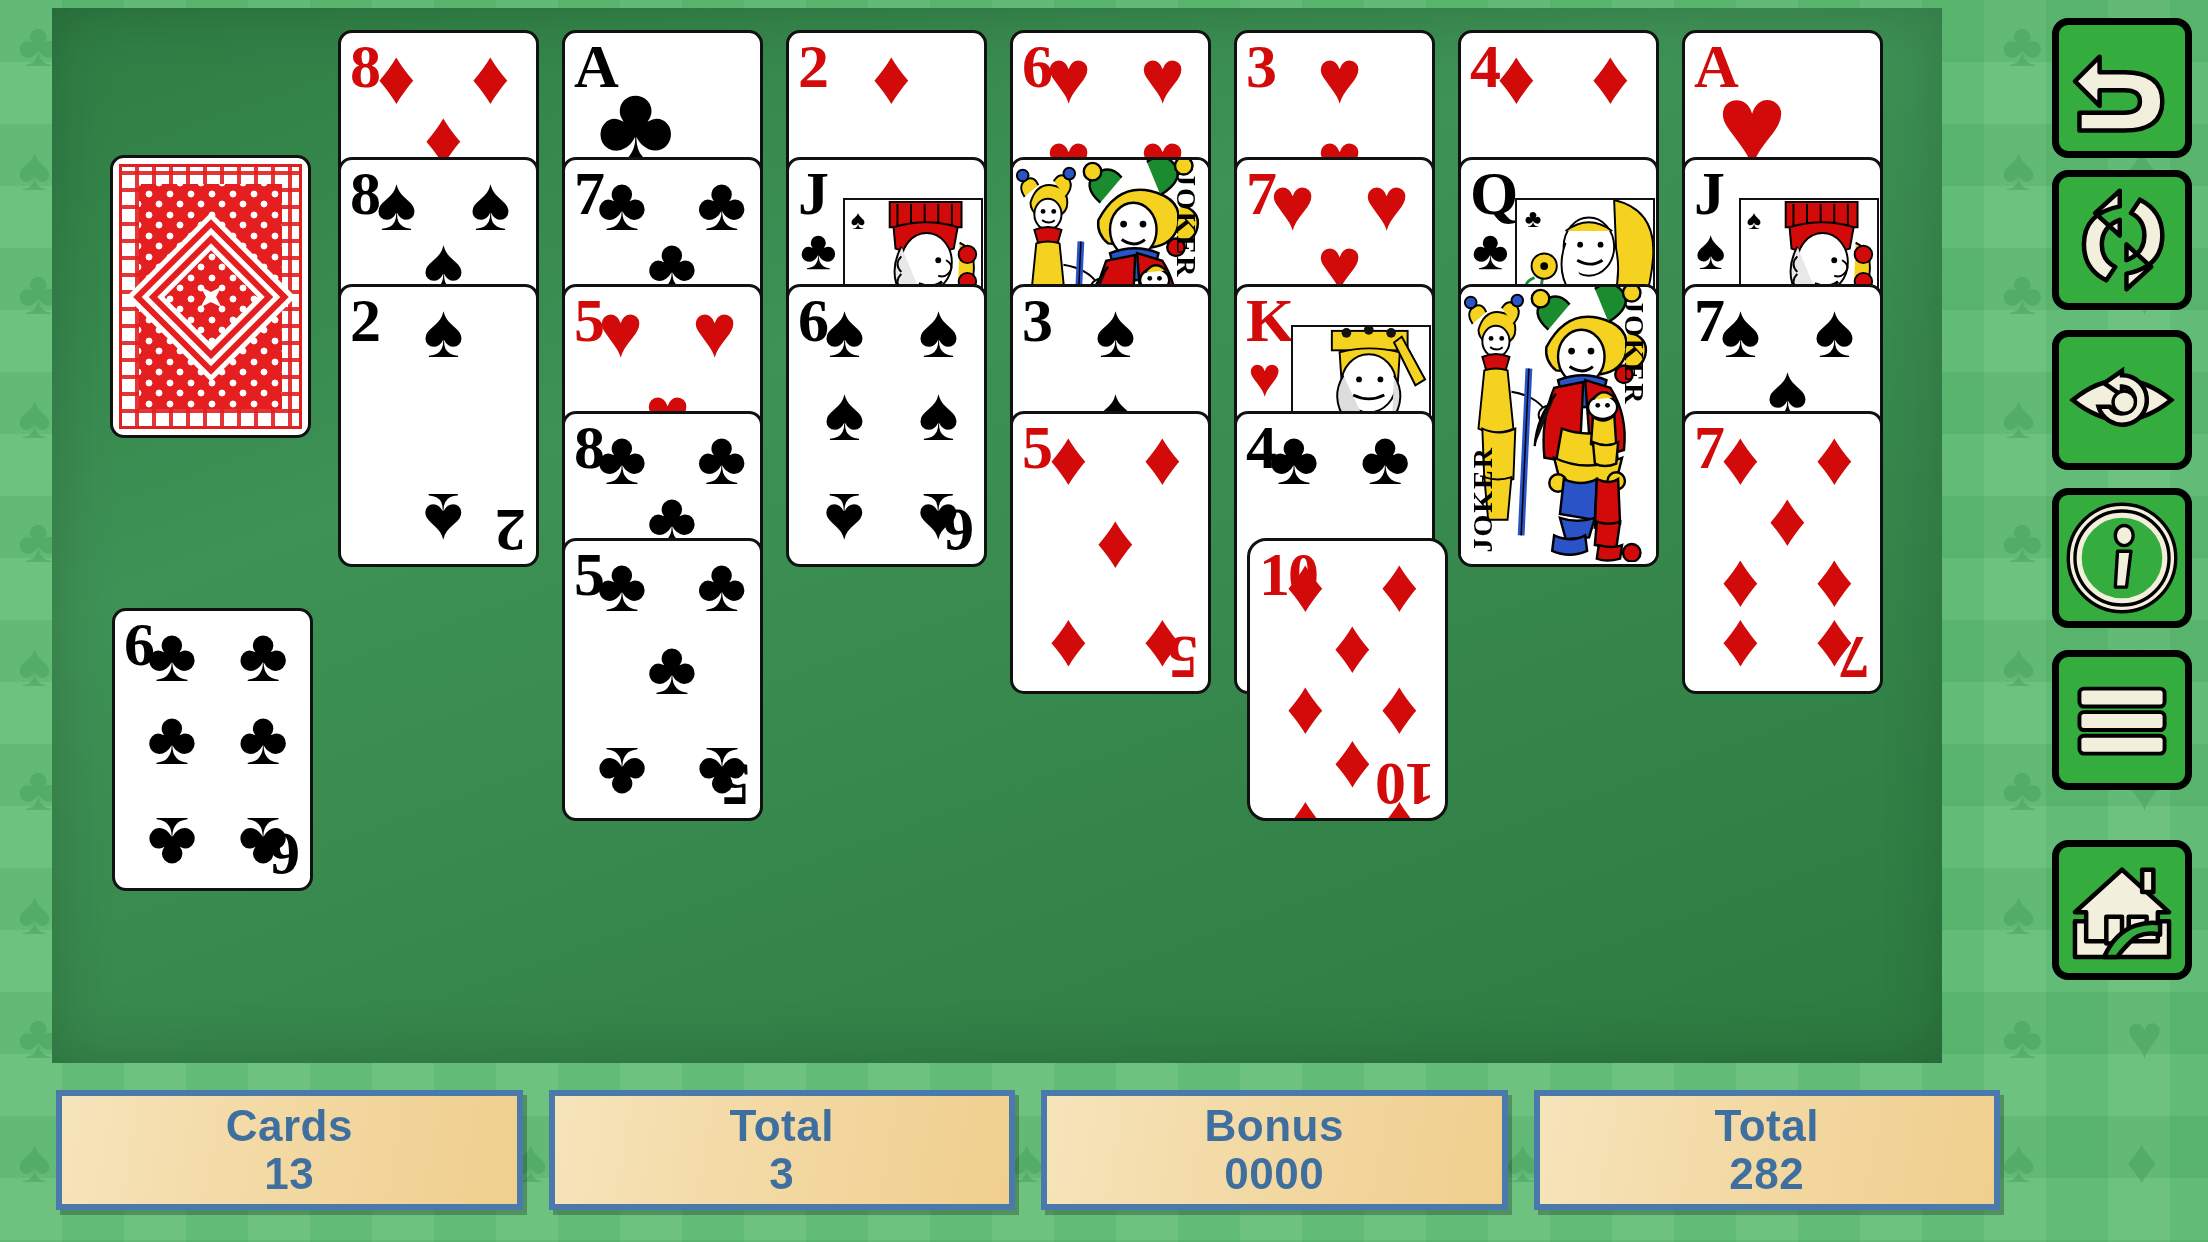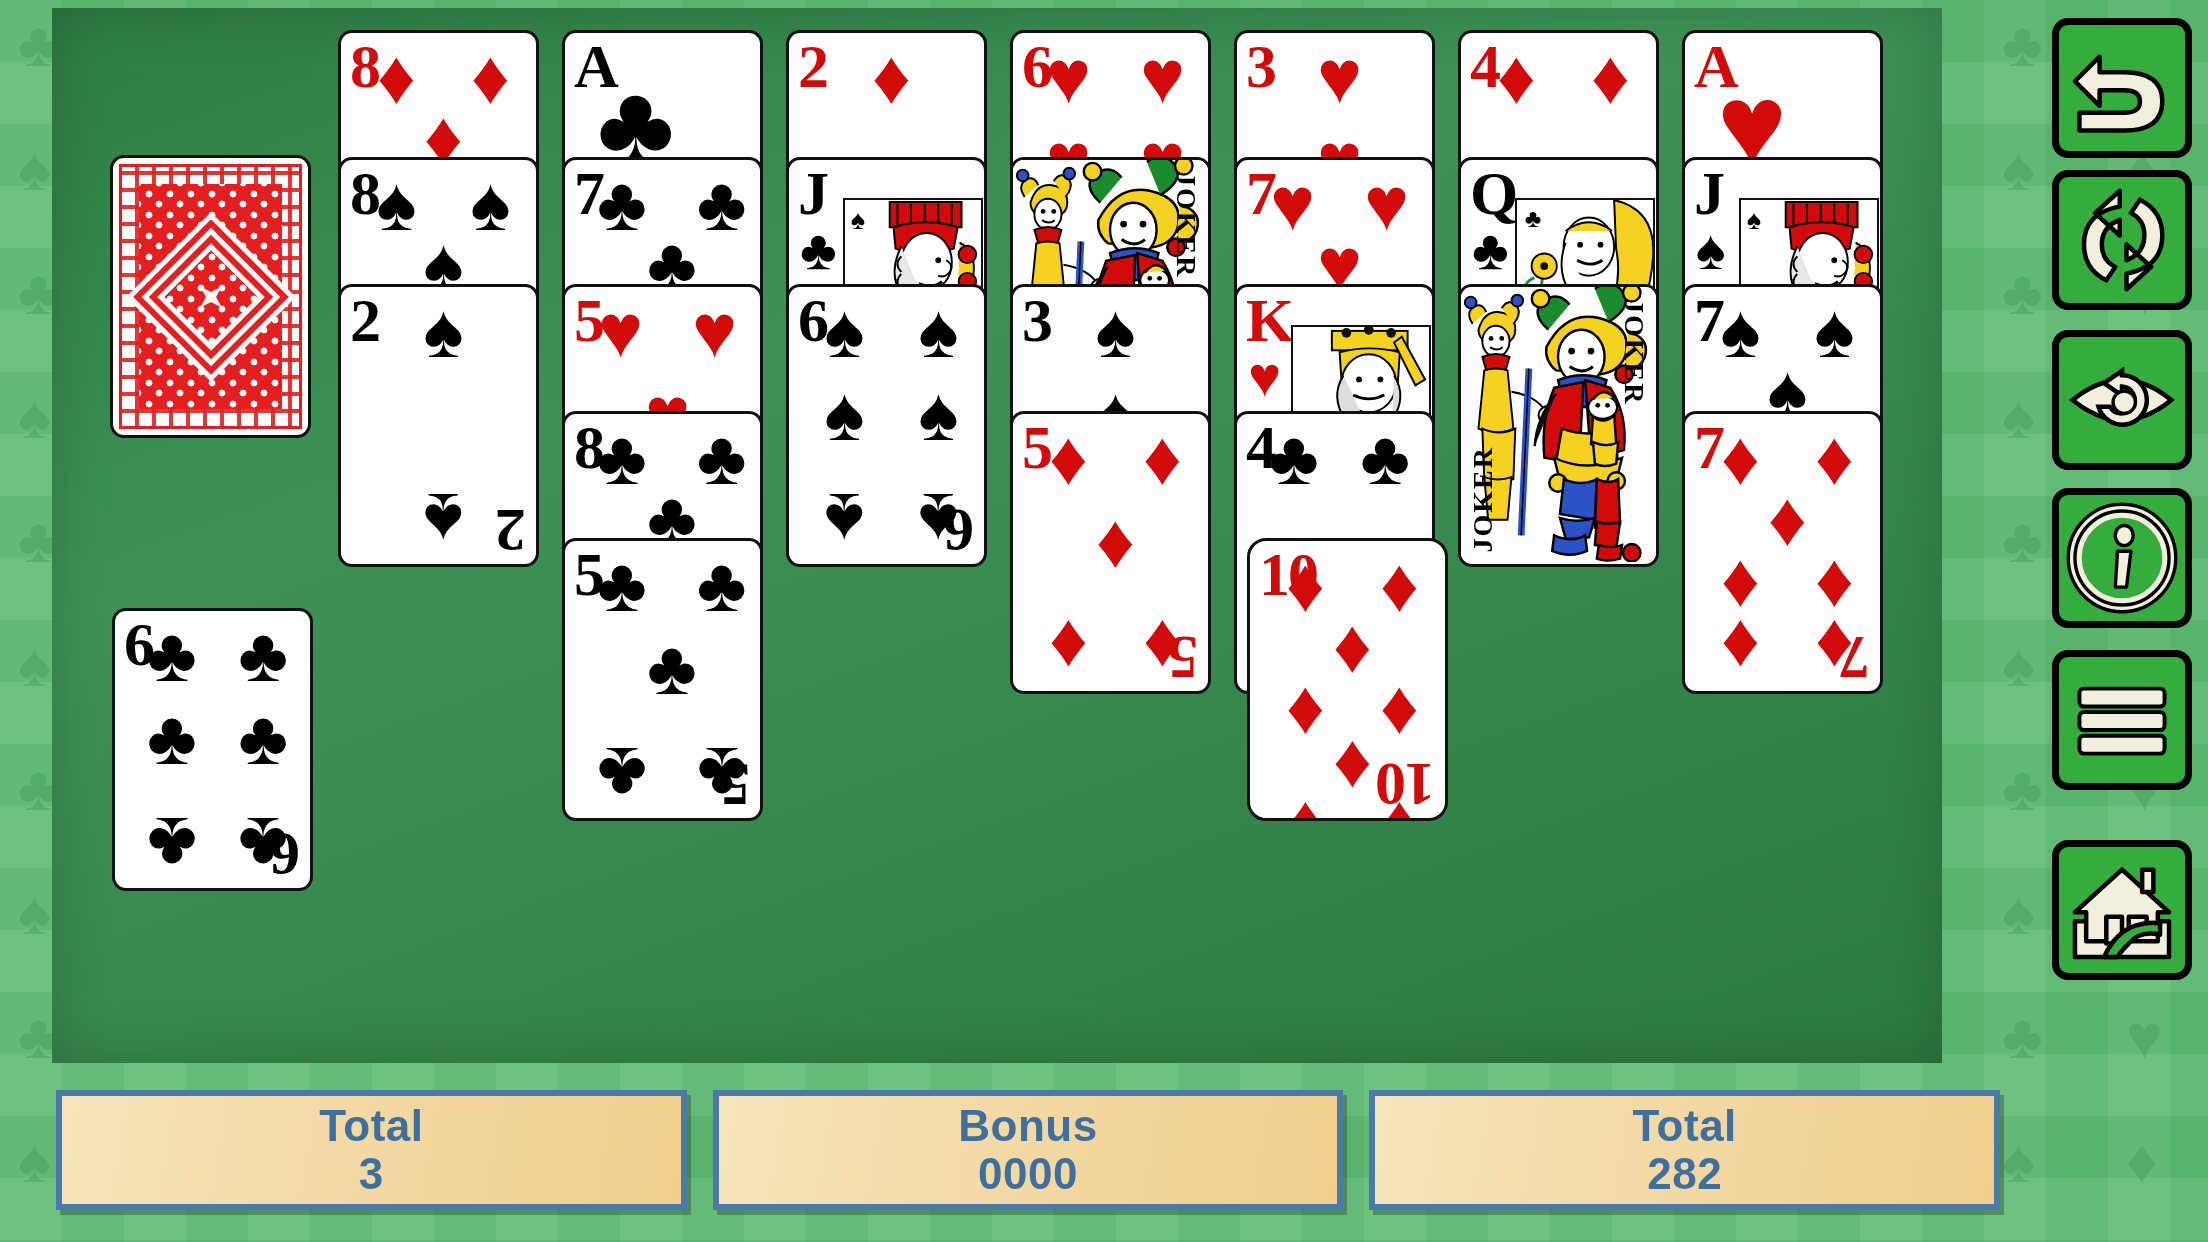--- a/index.html
+++ b/index.html
@@ -862,20 +862,24 @@
               <rect x="56" y="56" width="16" height="14"></rect>
             </g>
             <path d="M34 92 q10 -22 28 -28 q12 -4 22 -2 l0 10 q-18 -4 -28 8 q-8 8 -10 12z" fill="#34ad3e" stroke="#000" stroke-width="4" stroke-linejoin="round"></path>
           </svg>
         </span>
       </div>
     </div>
 
   <div id="statusbar">
       <div class="stat-box">
+        <div class="stat-label">Cards</div>
+        <div class="stat-value">13</div>
+      </div>
+      <div class="stat-box">
         <div class="stat-label">Total</div>
         <div class="stat-value">3</div>
       </div>
       <div class="stat-box">
         <div class="stat-label">Bonus</div>
         <div class="stat-value">0000</div>
       </div>
       <div class="stat-box">
         <div class="stat-label">Total</div>
         <div class="stat-value">282</div>

